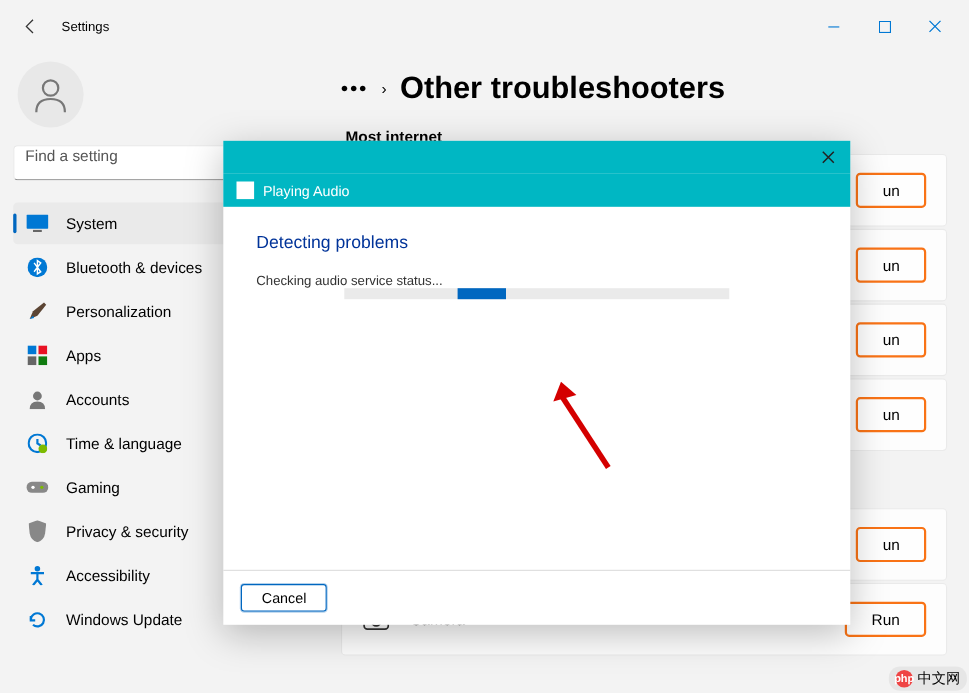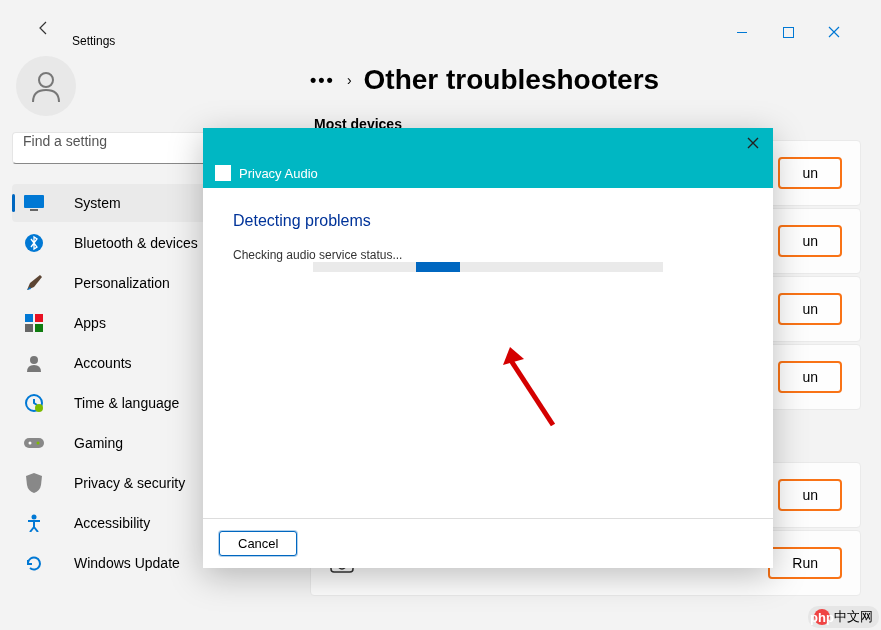--- a/index.html
+++ b/index.html
@@ -1,30 +1,30 @@
 <!DOCTYPE html>
 <html><head>
   <meta charset="utf-8">
   <style>
     * { margin: 0; padding: 0; box-sizing: border-box; font-family: "Segoe UI", sans-serif; }
     body { width: 881px; height: 630px; background: #f3f3f3; position: relative; overflow: hidden; }
     
-    .title-bar { display: flex; align-items: flex-end; height: 48px; padding: 0 24px; }
+    .title-bar { display: flex; align-items: center; height: 48px; padding: 0 8px; }
     .back-btn { width: 40px; height: 40px; display: flex; align-items: center; justify-content: center; cursor: pointer; }
     .title-text { font-size: 12px; margin-left: 8px; }
     .window-controls { margin-left: auto; display: flex; }
     .wc-btn { width: 46px; height: 32px; display: flex; align-items: center; justify-content: center; cursor: pointer; }
     .min-line { width: 10px; height: 1px; background: #0078d4; }
     
     .left-pane { position: absolute; left: 0; top: 48px; width: 300px; bottom: 0; padding: 0 12px; }
     .avatar { width: 60px; height: 60px; border-radius: 50%; background: #e8e8e8; display: flex; align-items: center; justify-content: center; margin: 8px 0 16px 4px; }
     .search-box { width: 270px; height: 32px; background: #fff; border: 1px solid #e5e5e5; border-bottom: 1px solid #888; border-radius: 4px; padding: 0 10px; font-size: 14px; display: flex; color: #555; margin-bottom: 20px; }
     
     .nav-list { display: flex; flex-direction: column; gap: 2px; }
-    .nav-item { display: flex; align-items: center; height: 38px; padding: 0 12px; border-radius: 4px; cursor: pointer; font-size: 14px; position: relative; gap: 14px; }
+    .nav-item { display: flex; align-items: center; height: 38px; padding: 0 12px; border-radius: 4px; cursor: pointer; font-size: 14px; position: relative; }
     .nav-item.active { background: #eaeaea; }
     .nav-item.active::before { content: ""; position: absolute; left: 0; top: 10px; bottom: 10px; width: 3px; background: #0067c0; border-radius: 2px; }
     .nav-icon { width: 20px; height: 20px; margin-right: 16px; display: flex; align-items: center; justify-content: center; }
     
     .main-area { position: absolute; left: 310px; top: 48px; right: 20px; bottom: 0; }
     .page-header { display: flex; align-items: center; gap: 12px; margin-top: 16px; margin-bottom: 20px; }
     .page-dots { font-size: 18px; font-weight: bold; letter-spacing: 2px; }
     .page-caret { font-size: 14px; }
     .page-title { font-size: 28px; font-weight: 600; }
     .section-label { font-size: 14px; font-weight: 600; margin-bottom: 8px; margin-left: 4px; }
@@ -44,21 +44,21 @@
     .dialog-body { flex: 1; padding: 24px 30px; position: relative; }
     .dialog-title { color: #003399; font-size: 16px; font-weight: 400; margin-bottom: 18px; }
     .dialog-msg { font-size: 12px; color: #333; }
     .progress { width: 350px; height: 10px; background: #eaeaea; margin: 0 auto; position: relative; }
     .progress-fill { position: absolute; left: 103px; width: 44px; top: 0; bottom: 0; background: #0067c0; }
     .dialog-footer { height: 50px; border-top: 1px solid #ddd; display: flex; align-items: center; justify-content: flex-start; padding: 0 16px; }
     .cancel-btn { border: 1px solid #0067c0; background: #fff; border-radius: 3px; padding: 4px 18px; font-size: 13px; cursor: pointer; box-shadow: 0 0 0 1px rgba(0,103,192,0.3); }
     
     .arrow-overlay { position: absolute; left: 498px; top: 345px; pointer-events: none; }
     .watermark { position: absolute; right: 2px; bottom: 2px; display: flex; align-items: center; gap: 4px; font-size: 13px; background: rgba(0,0,0,0.05); padding: 2px 6px; border-radius: 10px; }
-    .wm-logo { width: 16px; height: 16px; border-radius: 50%; background: #ef4444; display: flex; align-items: center; justify-content: center; color: #fff; font-size: 13px; font-weight: bold; }
+    .wm-logo { width: 16px; height: 16px; border-radius: 50%; background: #ef4444; display: flex; align-items: center; justify-content: center; color: #fff; font-size: 10px; font-weight: bold; }
   </style>
 </head>
 <body>
 
 <div class="title-bar">
   <div class="back-btn">
     <svg width="16" height="16" viewBox="0 0 16 16">
         <path d="M10 2 L4 8 L10 14" stroke="#333" stroke-width="1.2" fill="none"></path>
       </svg>
   </div>
@@ -186,21 +186,21 @@
     </div>
   </div>
 </div>
 
 <div class="main-area">
   <div class="page-header">
     <span class="page-dots">•••</span>
     <span class="page-caret">›</span>
     <span class="page-title">Other troubleshooters</span>
   </div>
-  <div class="section-label">Most devices</div>
+  <div class="section-label">Most internet</div>
   <div class="trouble-list">
     <div class="trouble-row">
       <span class="trouble-label"></span>
       <button class="run-btn">un</button>
     </div>
     <div class="trouble-row">
       <span class="trouble-label"></span>
       <button class="run-btn">un</button>
     </div>
     <div class="trouble-row">
@@ -232,21 +232,21 @@
 <div class="dialog">
   <div class="dialog-hdr">
     <div class="dialog-hdr-close">
       <svg width="12" height="12">
           <path d="M1 1 L11 11 M11 1 L1 11" stroke="#222" stroke-width="1.4"></path>
         </svg>
     </div>
   </div>
   <div class="dialog-label">
     <span class="dialog-appicon"></span>
-    <span>Privacy Audio</span>
+    <span>Playing Audio</span>
   </div>
   <div class="dialog-body">
     <div class="dialog-title">Detecting problems</div>
     <div class="dialog-msg">Checking audio service status...</div>
     <div class="progress">
       <div class="progress-fill"></div>
     </div>
   </div>
   <div class="dialog-footer">
     <button class="cancel-btn">Cancel</button>

